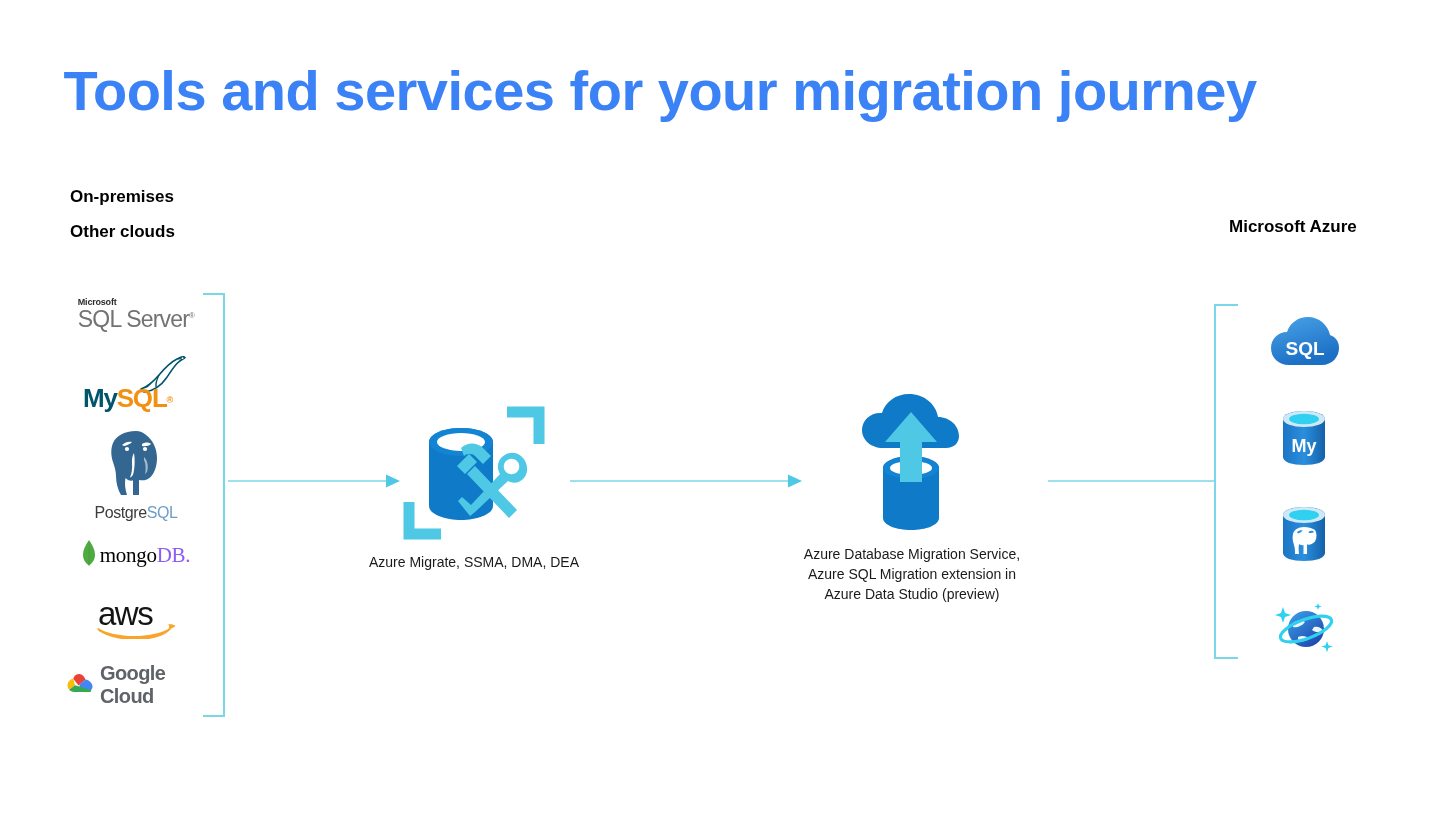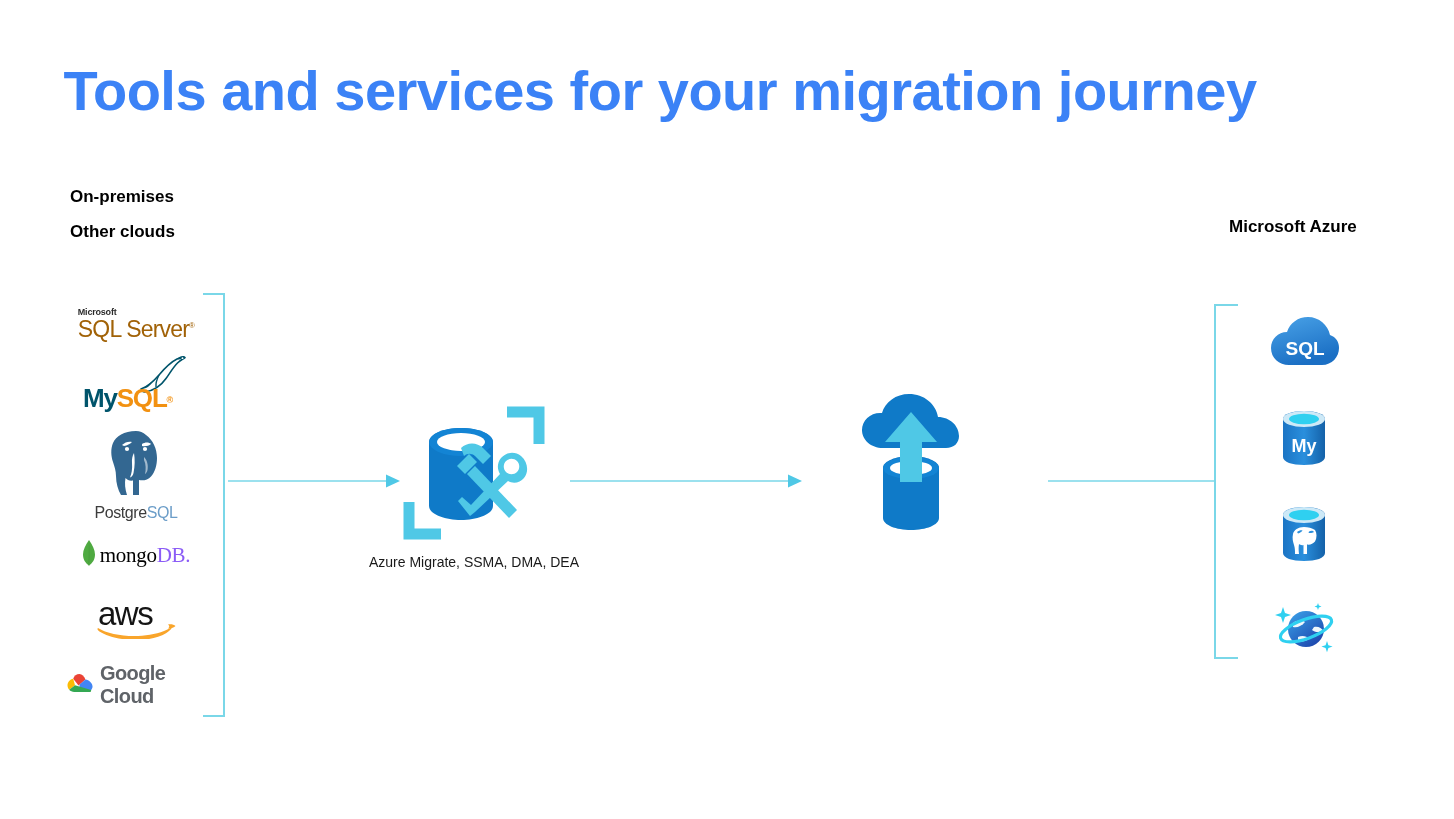--- a/index.html
+++ b/index.html
@@ -96,21 +96,21 @@
     width: 140px;
   }
   .logo-row {
     width: 140px;
     display: flex;
     align-items: center;
     justify-content: center;
     position: absolute;
     left: 0;
   }
-  .logo-sqlserver { top: 10px;   height: 44px; }
+  .logo-sqlserver { top: 0px;   height: 44px; }
   .logo-mysql     { top: 60px;  height: 60px; }
   .logo-postgres  { top: 138px; height: 90px; }
   .logo-mongo     { top: 248px; height: 30px; }
   .logo-aws       { top: 308px; height: 44px; }
   .logo-gcloud    { top: 378px; height: 30px; }
 
   
   .sqlserver {
     text-align: left;
     line-height: 1;
@@ -119,21 +119,21 @@
     font-size: 9px;
     font-weight: 700;
     letter-spacing: -0.2px;
     color: #2b2b2b;
     margin-bottom: 1px;
   }
   .ss-main {
     font-size: 23px;
     font-weight: 400;
     letter-spacing: -0.8px;
-    color: #a16207;
+    color: #737373;
   }
   .ss-main .reg { font-size: 8px; vertical-align: 9px; }
 
   
   .mysql-wrap { position: relative; width: 106px; height: 58px; }
   .mysql-dolphin { position: absolute; right: 2px; top: 0px; }
   .mysql-text {
     position: absolute;
     left: 0;
     bottom: 0;
@@ -396,20 +396,23 @@
                  C113 27 122 36 122 46 C122 53 117 58 109 58 Z" fill="#0f7ac8"></path>
 
         <path d="M46 78 C46 71 59 66 74 66 C89 66 102 71 102 78 L102 128
                  C102 135 89 140 74 140 C59 140 46 135 46 128 Z" fill="#0f7ac8"></path>
         <ellipse cx="74" cy="78" rx="28" ry="11" fill="#1384d4"></ellipse>
         <ellipse cx="74" cy="78" rx="21" ry="7" fill="#ffffff"></ellipse>
 
         <path d="M74 22 L100 52 L85 52 L85 92 L63 92 L63 52 L48 52 Z" fill="#4fc8e6"></path>
       </svg>
     </div>
+    <div class="stage-sub">Azure Database Migration Service,
+Azure SQL Migration extension in
+Azure Data Studio (preview)</div>
   </div>
 
   <div class="azure-stack">
 
     <div class="azure-row az-sql">
       <svg width="72" height="60" viewBox="0 0 72 60">
         <defs>
           <linearGradient id="gSqlCloud" x1="0" y1="0" x2="0.4" y2="1">
             <stop offset="0" stop-color="#4aa3e8"></stop>
             <stop offset="1" stop-color="#1b6fc4"></stop>

